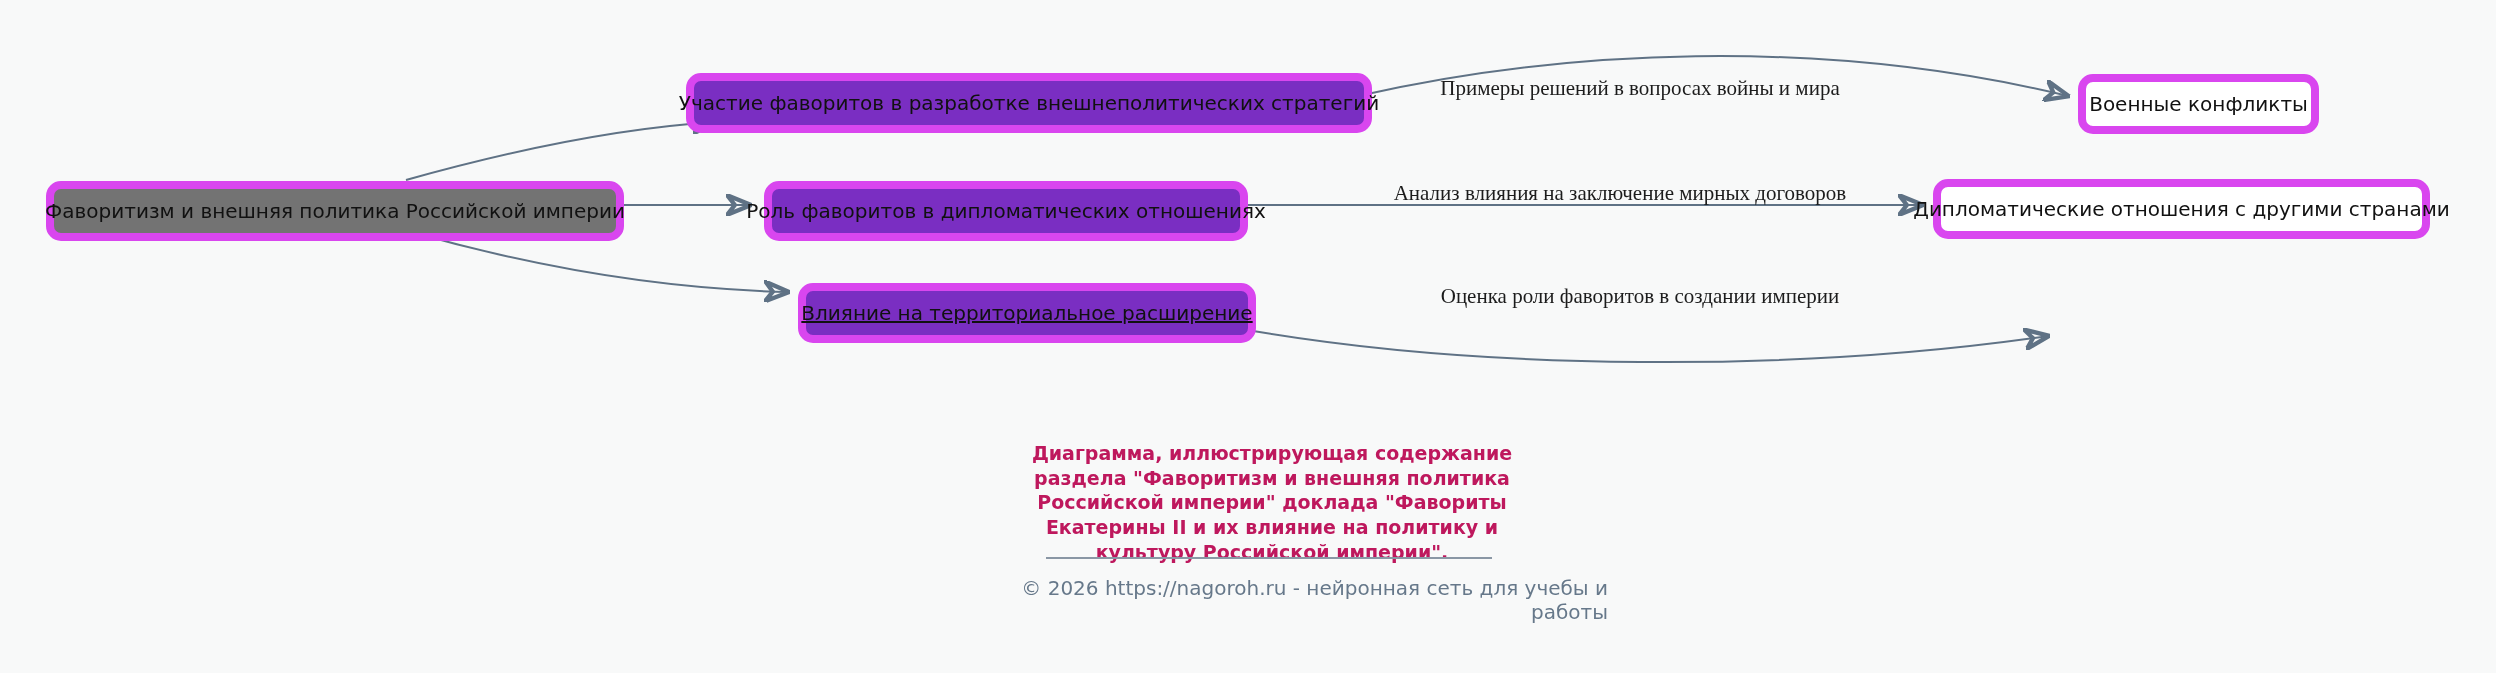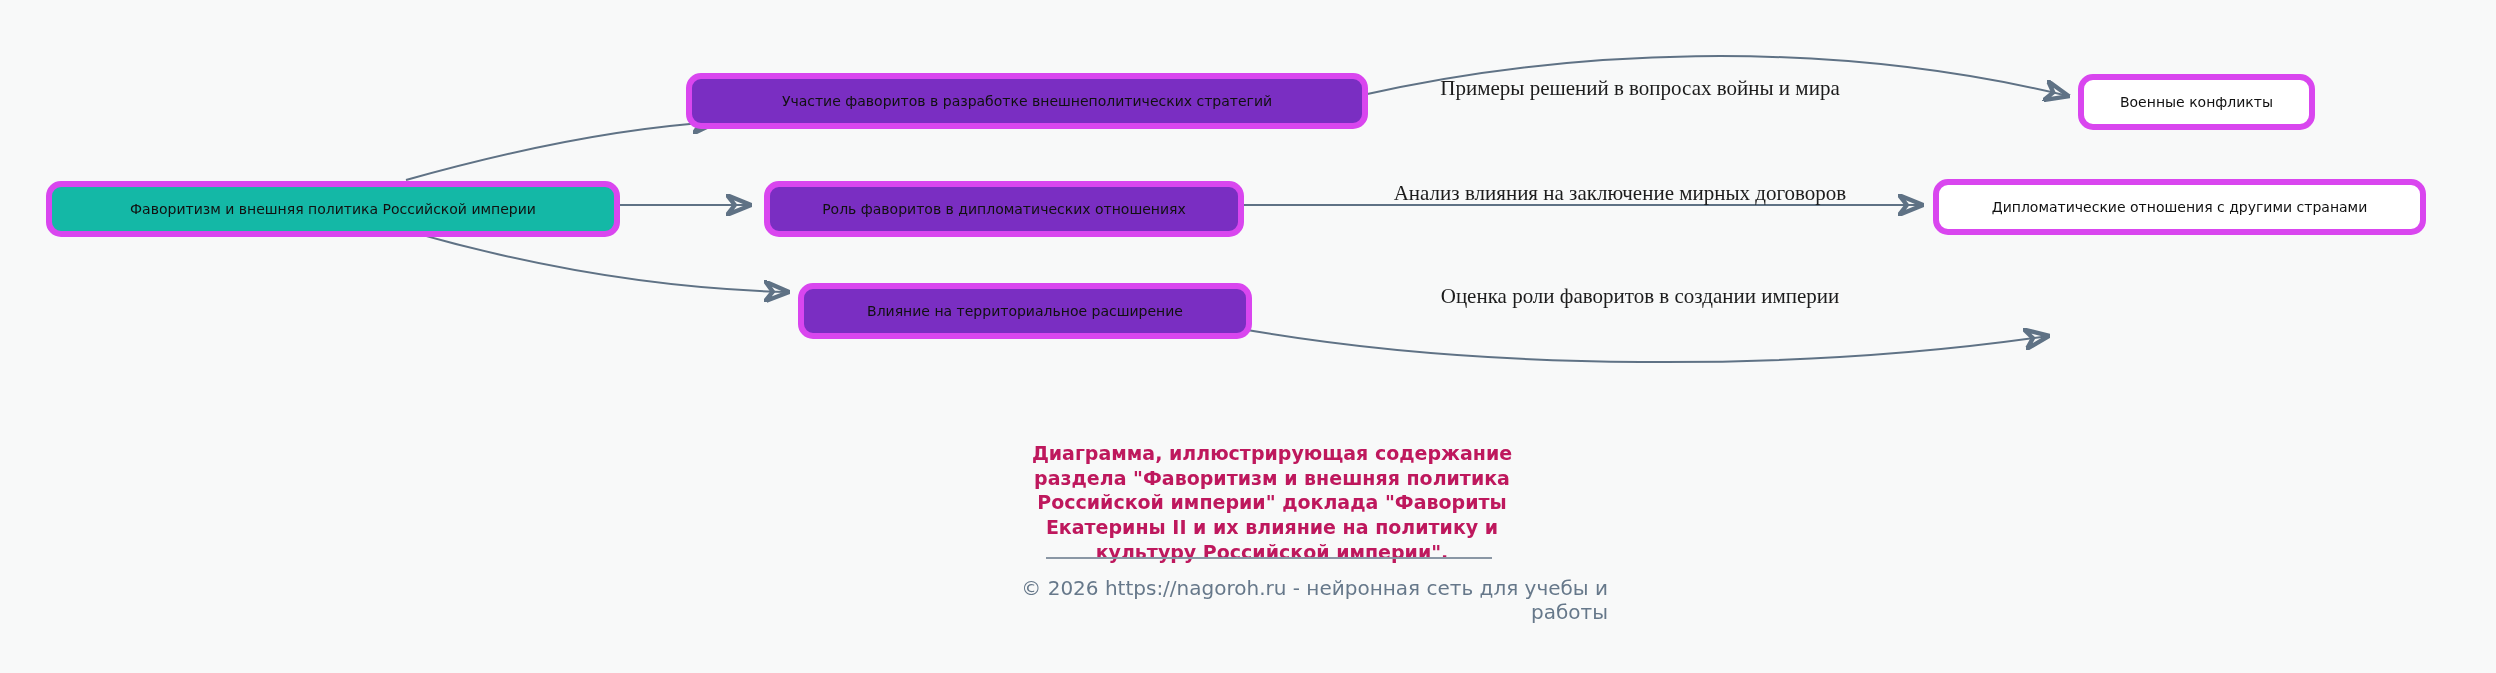--- a/index.html
+++ b/index.html
@@ -19,29 +19,29 @@
     left: 0; top: 0;
     width: 2496px; height: 673px;
   }
   .edges path { fill: none; stroke: #5f7285; stroke-width: 2px; }
   .node {
     position: absolute;
     display: flex;
     align-items: center;
     justify-content: center;
     height: 44px;
-    border: 6px solid #d946ef;
+    border: 8px solid #d946ef;
     border-radius: 15px;
-    font-size: 14px;
+    font-size: 20px;
     color: #111111;
     white-space: nowrap;
     box-sizing: content-box;
     z-index: 2;
   }
-  .node.root   { background: #14b8a6; }
+  .node.root   { background: #737373; }
   .node.branch { background: #7a2ec2; }
   .node.leaf   { background: #ffffff; justify-content: center; }
   .edge-label {
     position: absolute;
     font-family: "Liberation Serif", "DejaVu Serif", serif;
     font-size: 21px;
     color: #1c1c1c;
     text-align: center;
     white-space: nowrap;
     z-index: 1;
@@ -98,21 +98,21 @@
   </div>
 
   <div class="node branch" style="left:686px; top:73px; width:670px;">
     <span>Участие фаворитов в разработке внешнеполитических стратегий</span>
   </div>
 
   <div class="node branch" style="left:764px; top:181px; width:468px;">
     <span>Роль фаворитов в дипломатических отношениях</span>
   </div>
 
-  <div class="node branch" style="left:798px; top:283px; width:442px;">
+  <div class="node branch" style="left:798px; top:283px; width:442px;text-decoration:underline;">
     <span>Влияние на территориальное расширение</span>
   </div>
 
   <div class="node leaf" style="left:2078px; top:74px; width:225px;">
     <span>Военные конфликты</span>
   </div>
 
   <div class="node leaf" style="left:1933px; top:179px; width:481px;">
     <span>Дипломатические отношения с другими странами</span>
   </div>

